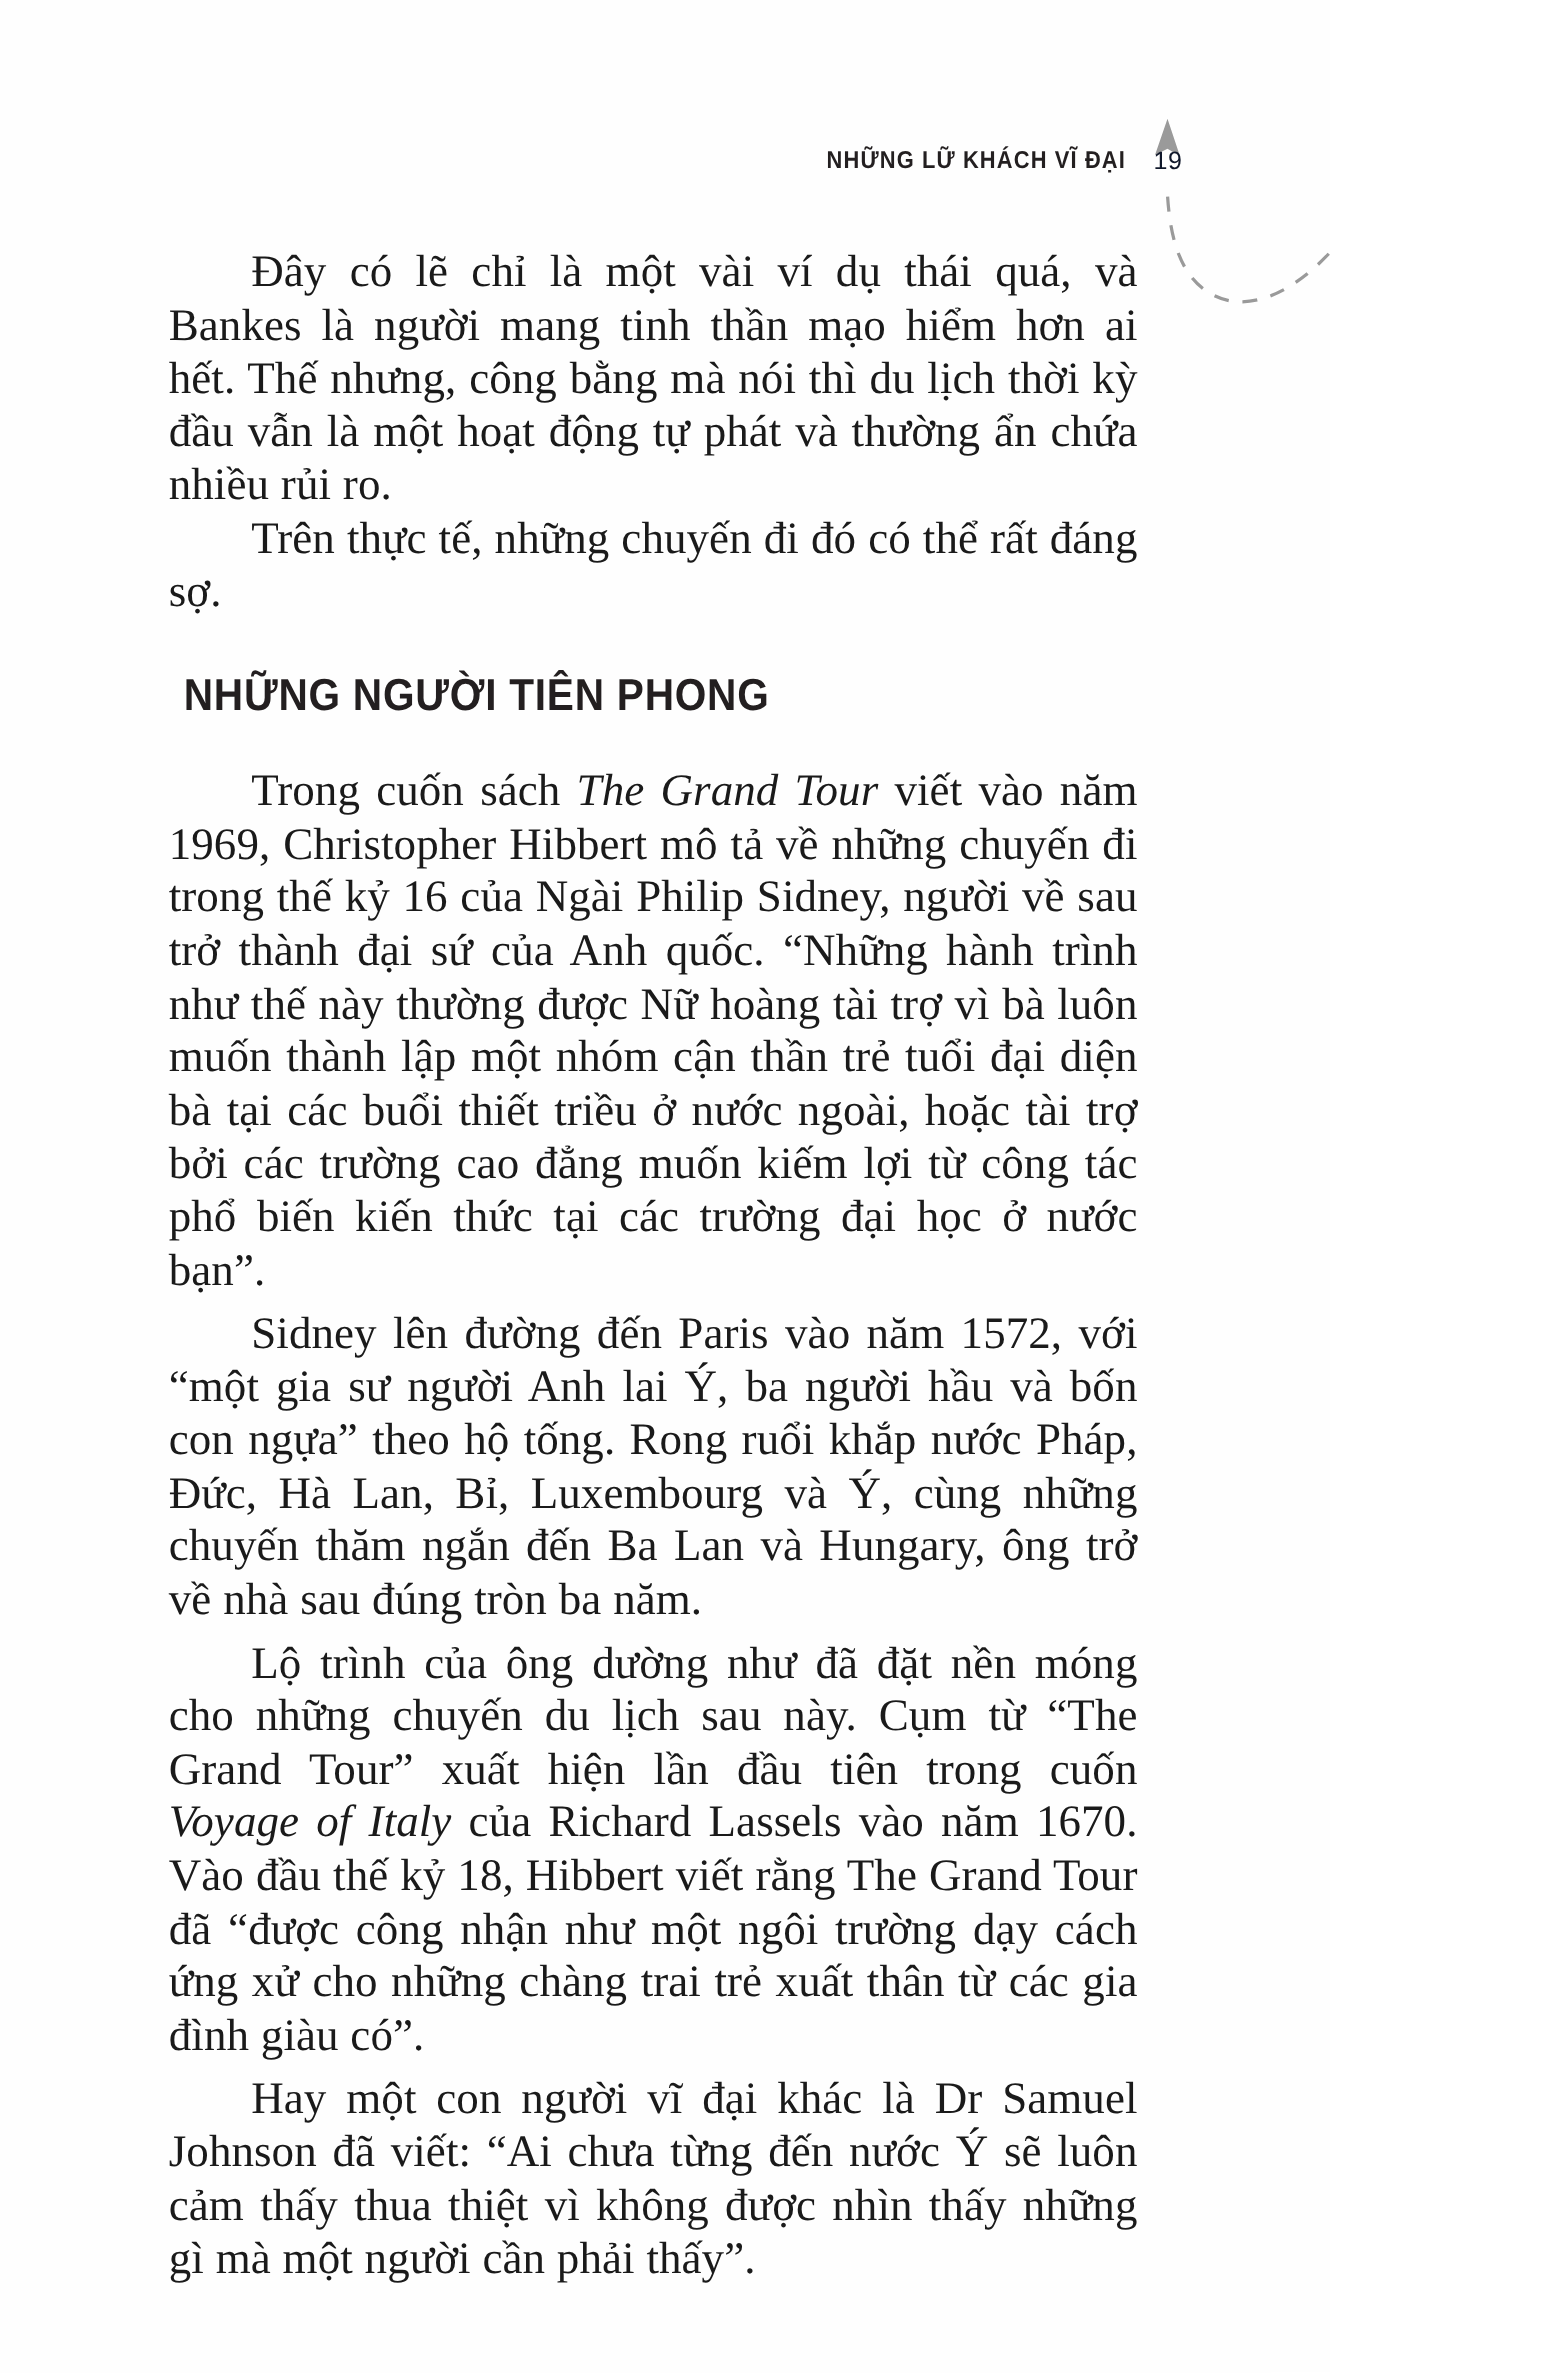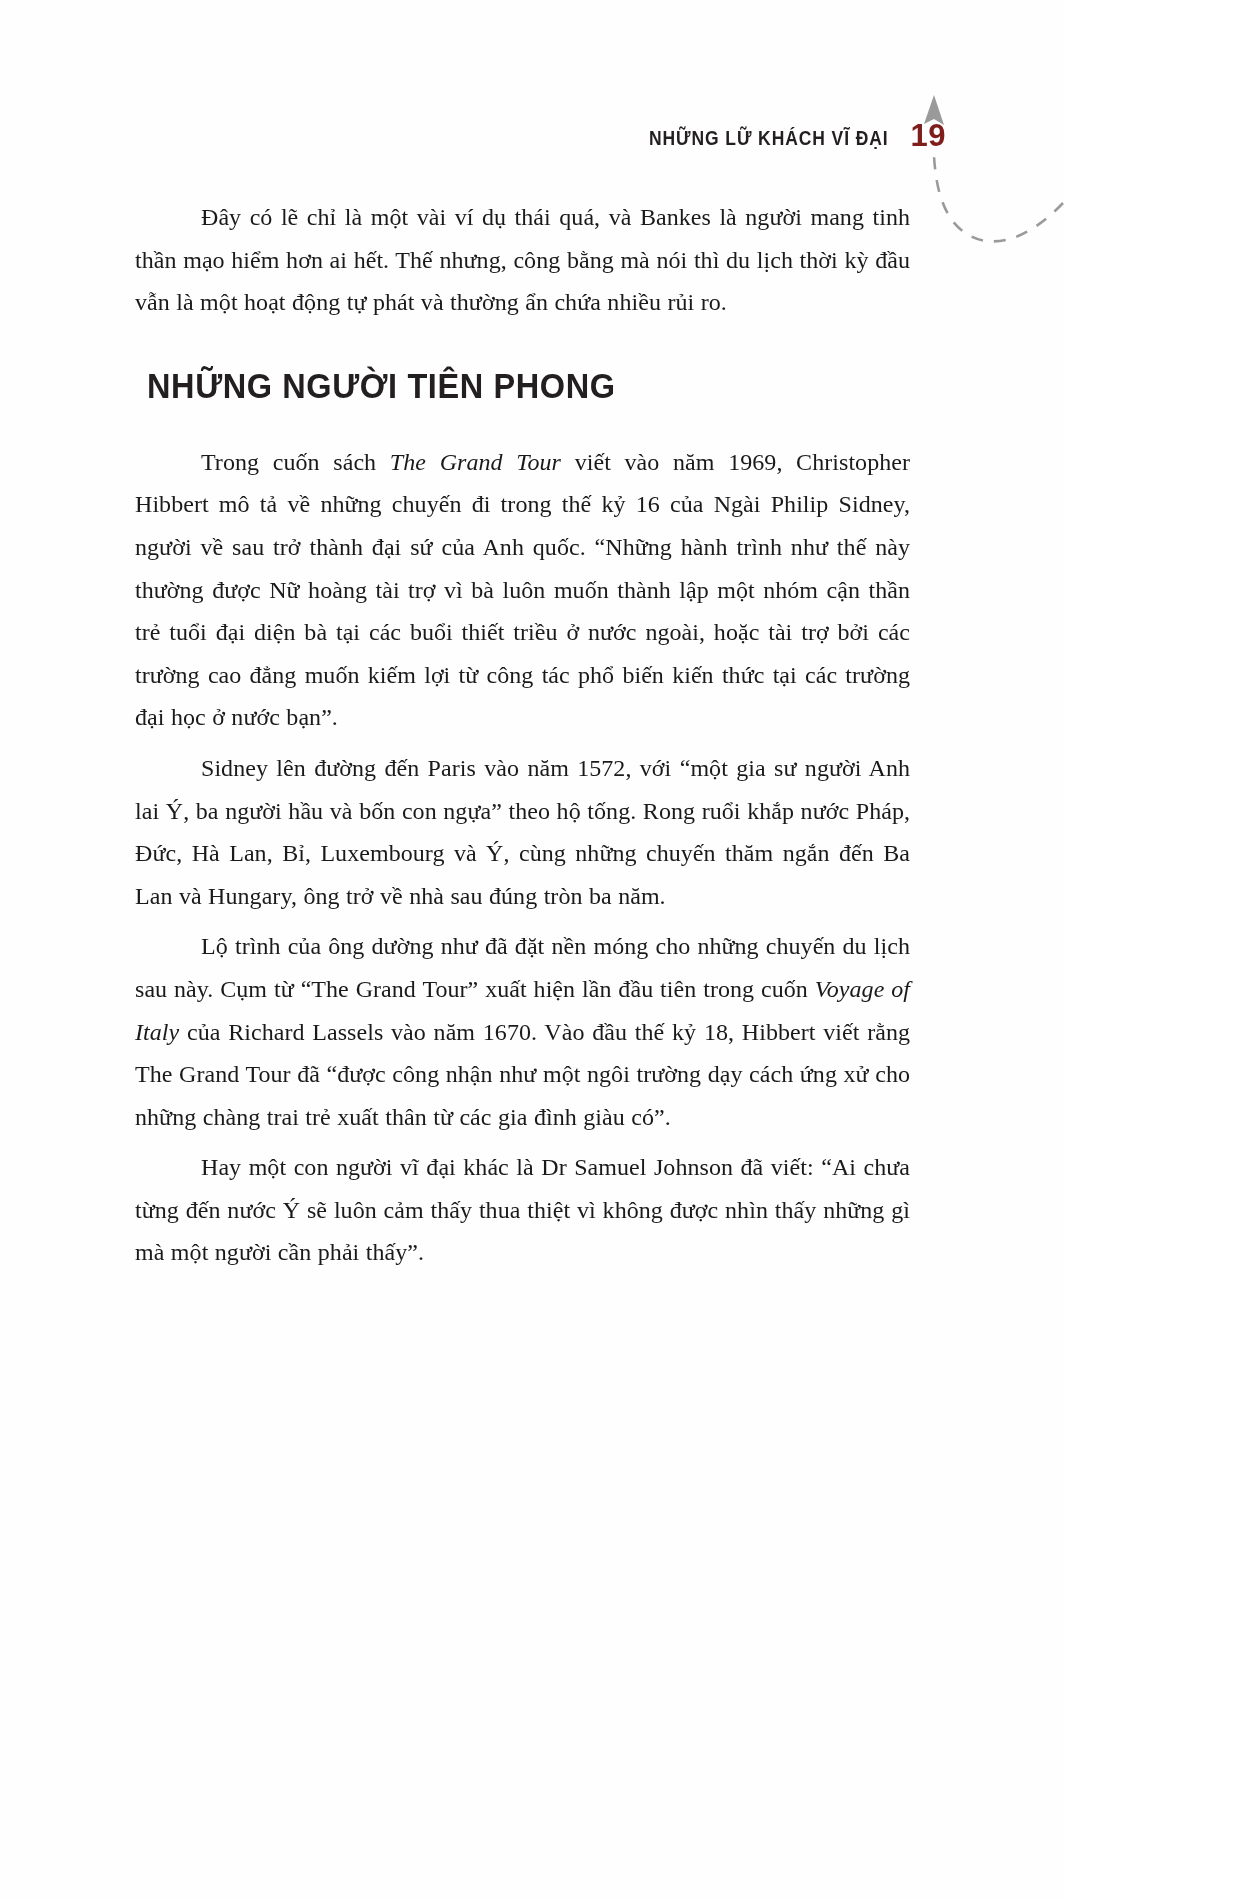--- a/index.html
+++ b/index.html
@@ -31,24 +31,24 @@
     font-family: "Liberation Sans", "DejaVu Sans", sans-serif;
     font-weight: bold;
     font-size: 17.5px;
     letter-spacing: 0.9px;
     color: #231f20;
     transform: scaleY(1.12);
     transform-origin: bottom;
   }
   .header-pageno {
     font-family: "Liberation Sans", "DejaVu Sans", sans-serif;
-    font-weight: 700;
-    font-size: 31px;
+    font-weight: 400;
+    font-size: 20px;
     letter-spacing: 0.5px;
-    color: #7f1d1d;
+    color: #0f172a;
   }
 
   
   .decor {
     position: absolute;
     top: 78px;
     right: 0px;
     width: 230px;
     height: 210px;
     pointer-events: none;
@@ -56,21 +56,21 @@
 
   
   .column {
     position: absolute;
     left: 135px;
     top: 196px;
     width: 775px;
   }
   p.body {
     margin: 0;
-    font-size: 24px;
+    font-size: 36px;
     line-height: 42.6px;
     text-align: justify;
     text-indent: 66px;
     letter-spacing: 0.05px;
     word-spacing: 0.4px;
   }
   .gap-small { height: 8px; }
 
   h2.section {
     margin: 0;
@@ -103,20 +103,21 @@
 
   <div class="header">
     <span class="header-title">NHỮNG LỮ KHÁCH VĨ ĐẠI</span>
     <span class="header-pageno">19</span>
   </div>
 
   <div class="column">
 
     <p class="body">Đây có lẽ chỉ là một vài ví dụ thái quá, và Bankes là người mang tinh thần mạo hiểm hơn ai hết. Thế nhưng, công bằng mà nói thì du lịch thời kỳ đầu vẫn là một hoạt động tự phát và thường ẩn chứa nhiều rủi ro.</p>
 
+    <p class="body">Trên thực tế, những chuyến đi đó có thể rất đáng sợ.</p>
 
     <div class="heading-block">
       <h2 class="section">NHỮNG NGƯỜI TIÊN PHONG</h2>
     </div>
 
 
     <div class="gap-small"></div>
 
     <p class="body"><span>Trong cuốn sách </span><em class="title">The Grand Tour</em><span> viết vào năm 1969, Christopher Hibbert mô tả về những chuyến đi trong thế kỷ 16 của Ngài Philip Sidney, người về sau trở thành đại sứ của Anh quốc. “Những hành trình như thế này thường được Nữ hoàng tài trợ vì bà luôn muốn thành lập một nhóm cận thần trẻ tuổi đại diện bà tại các buổi thiết triều ở nước ngoài, hoặc tài trợ bởi các trường cao đẳng muốn kiếm lợi từ công tác phổ biến kiến thức tại các trường đại học ở nước bạn”.</span></p>
 

